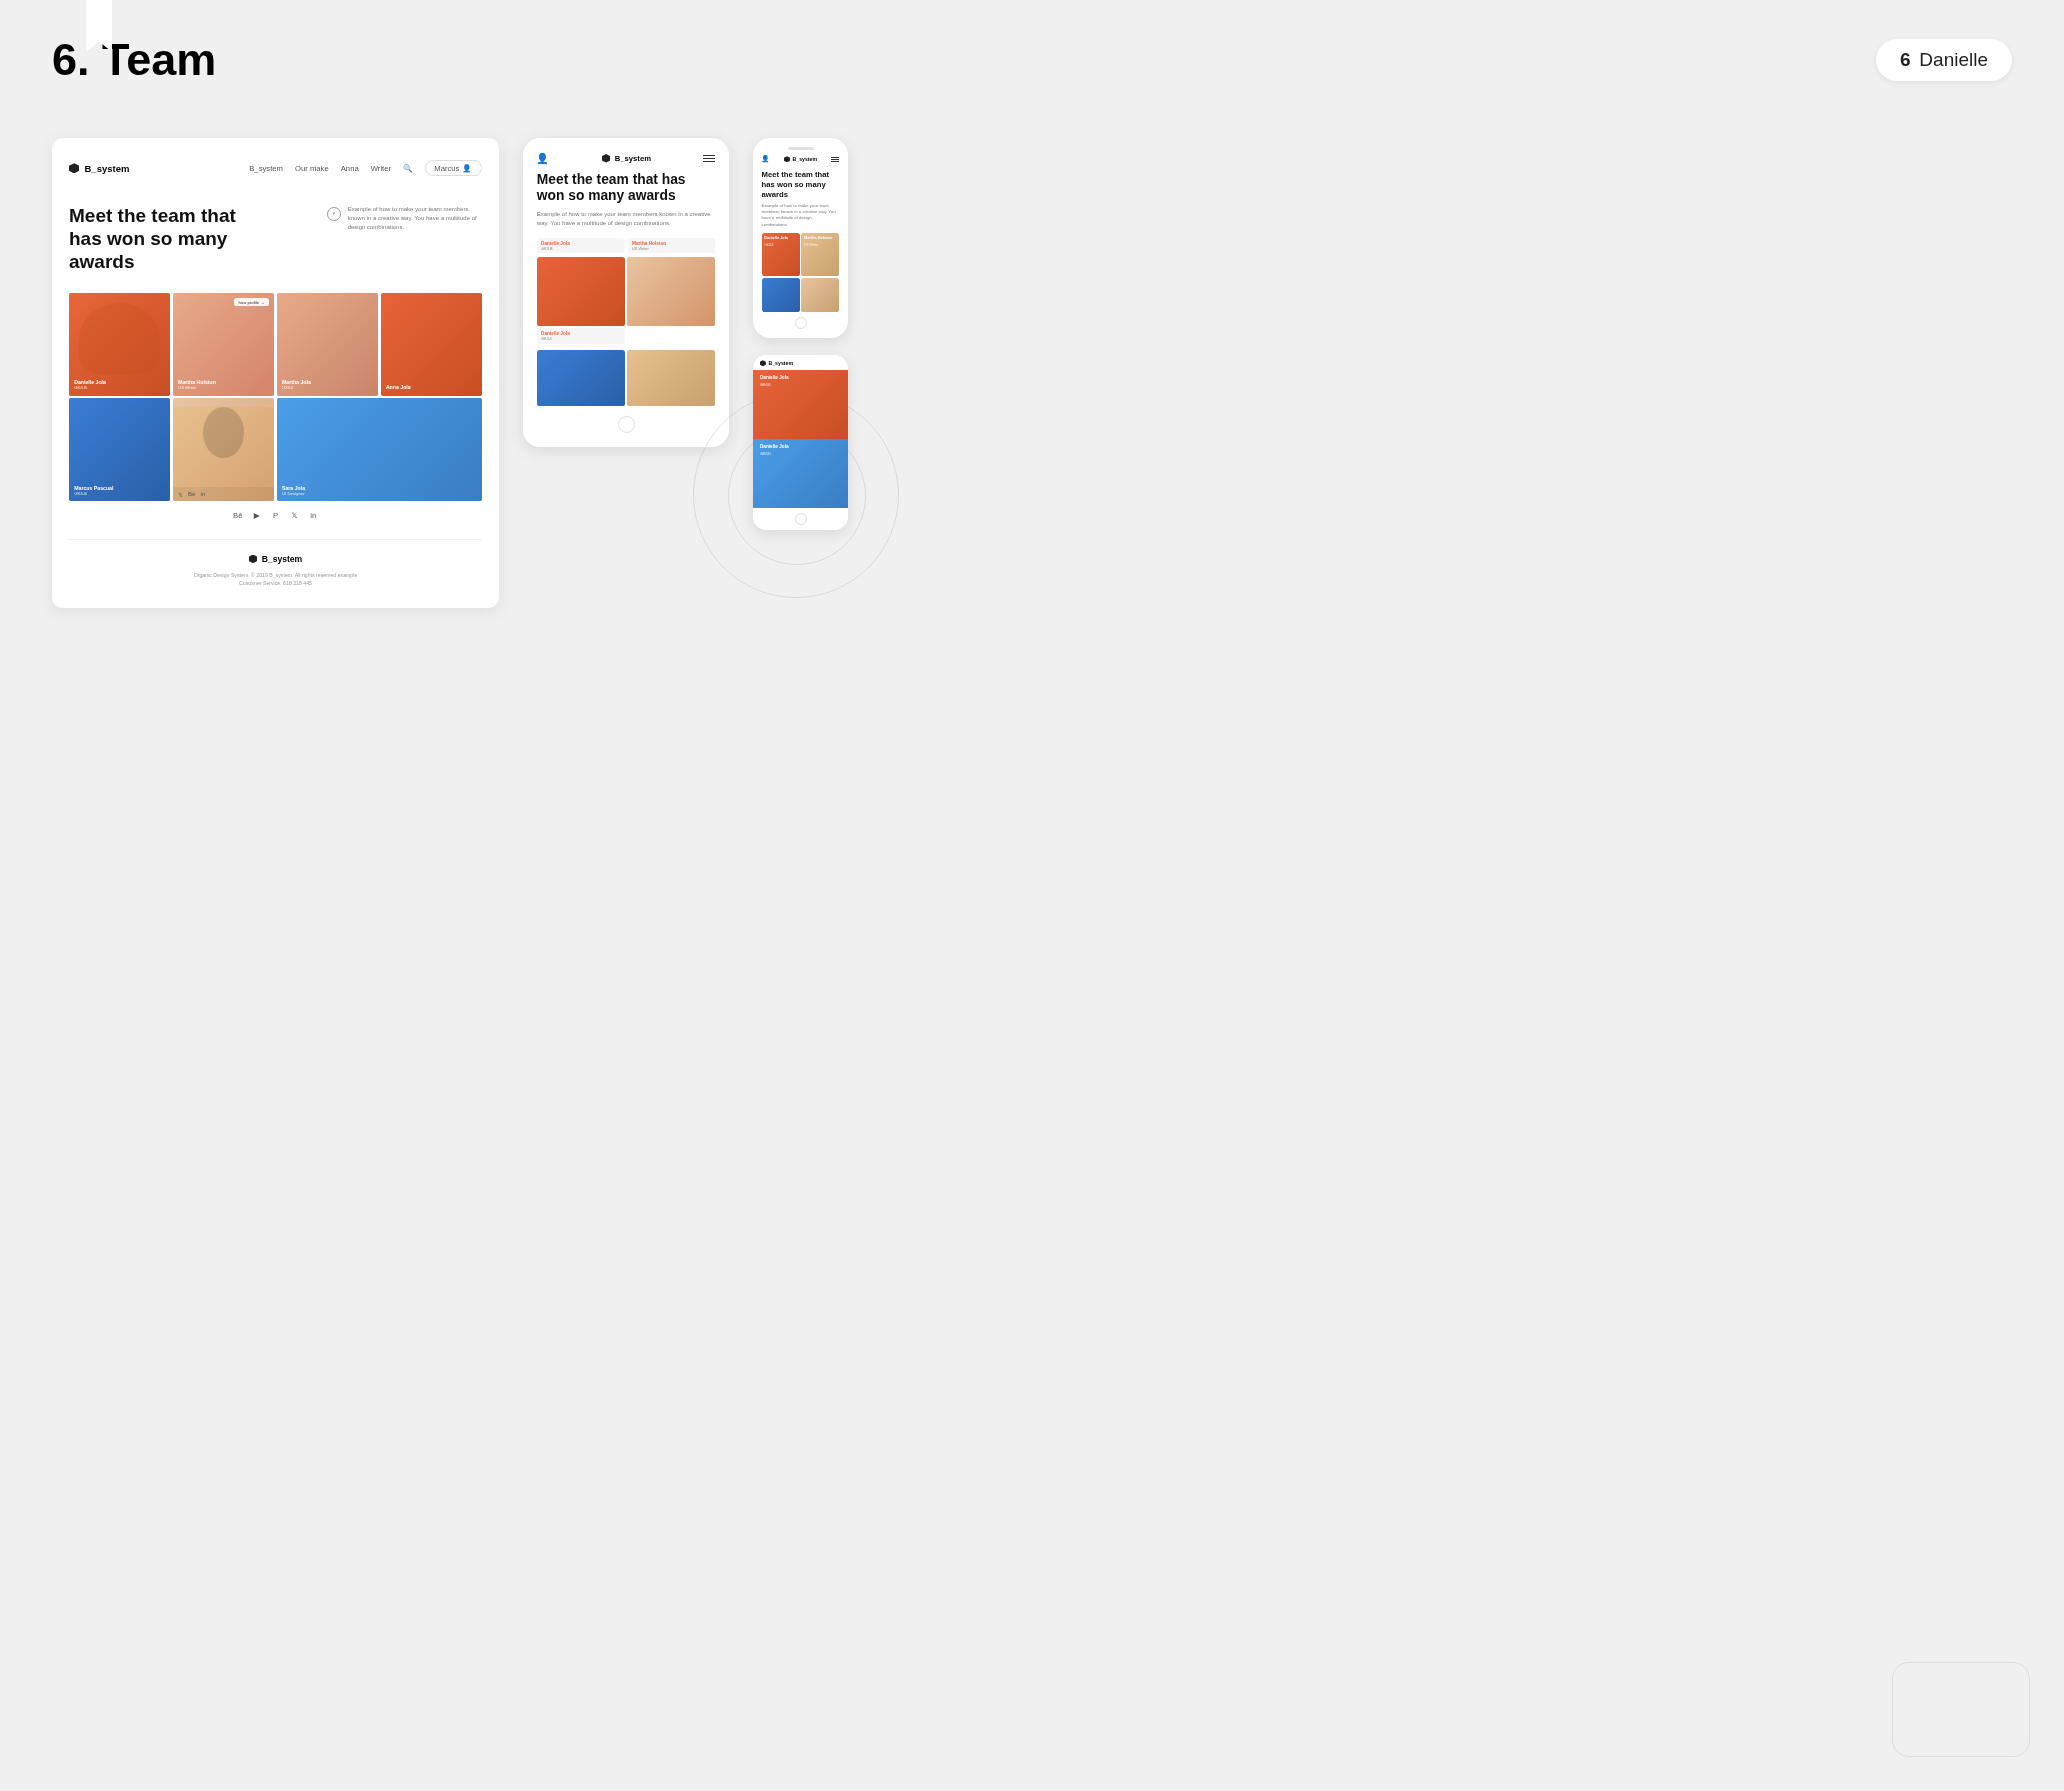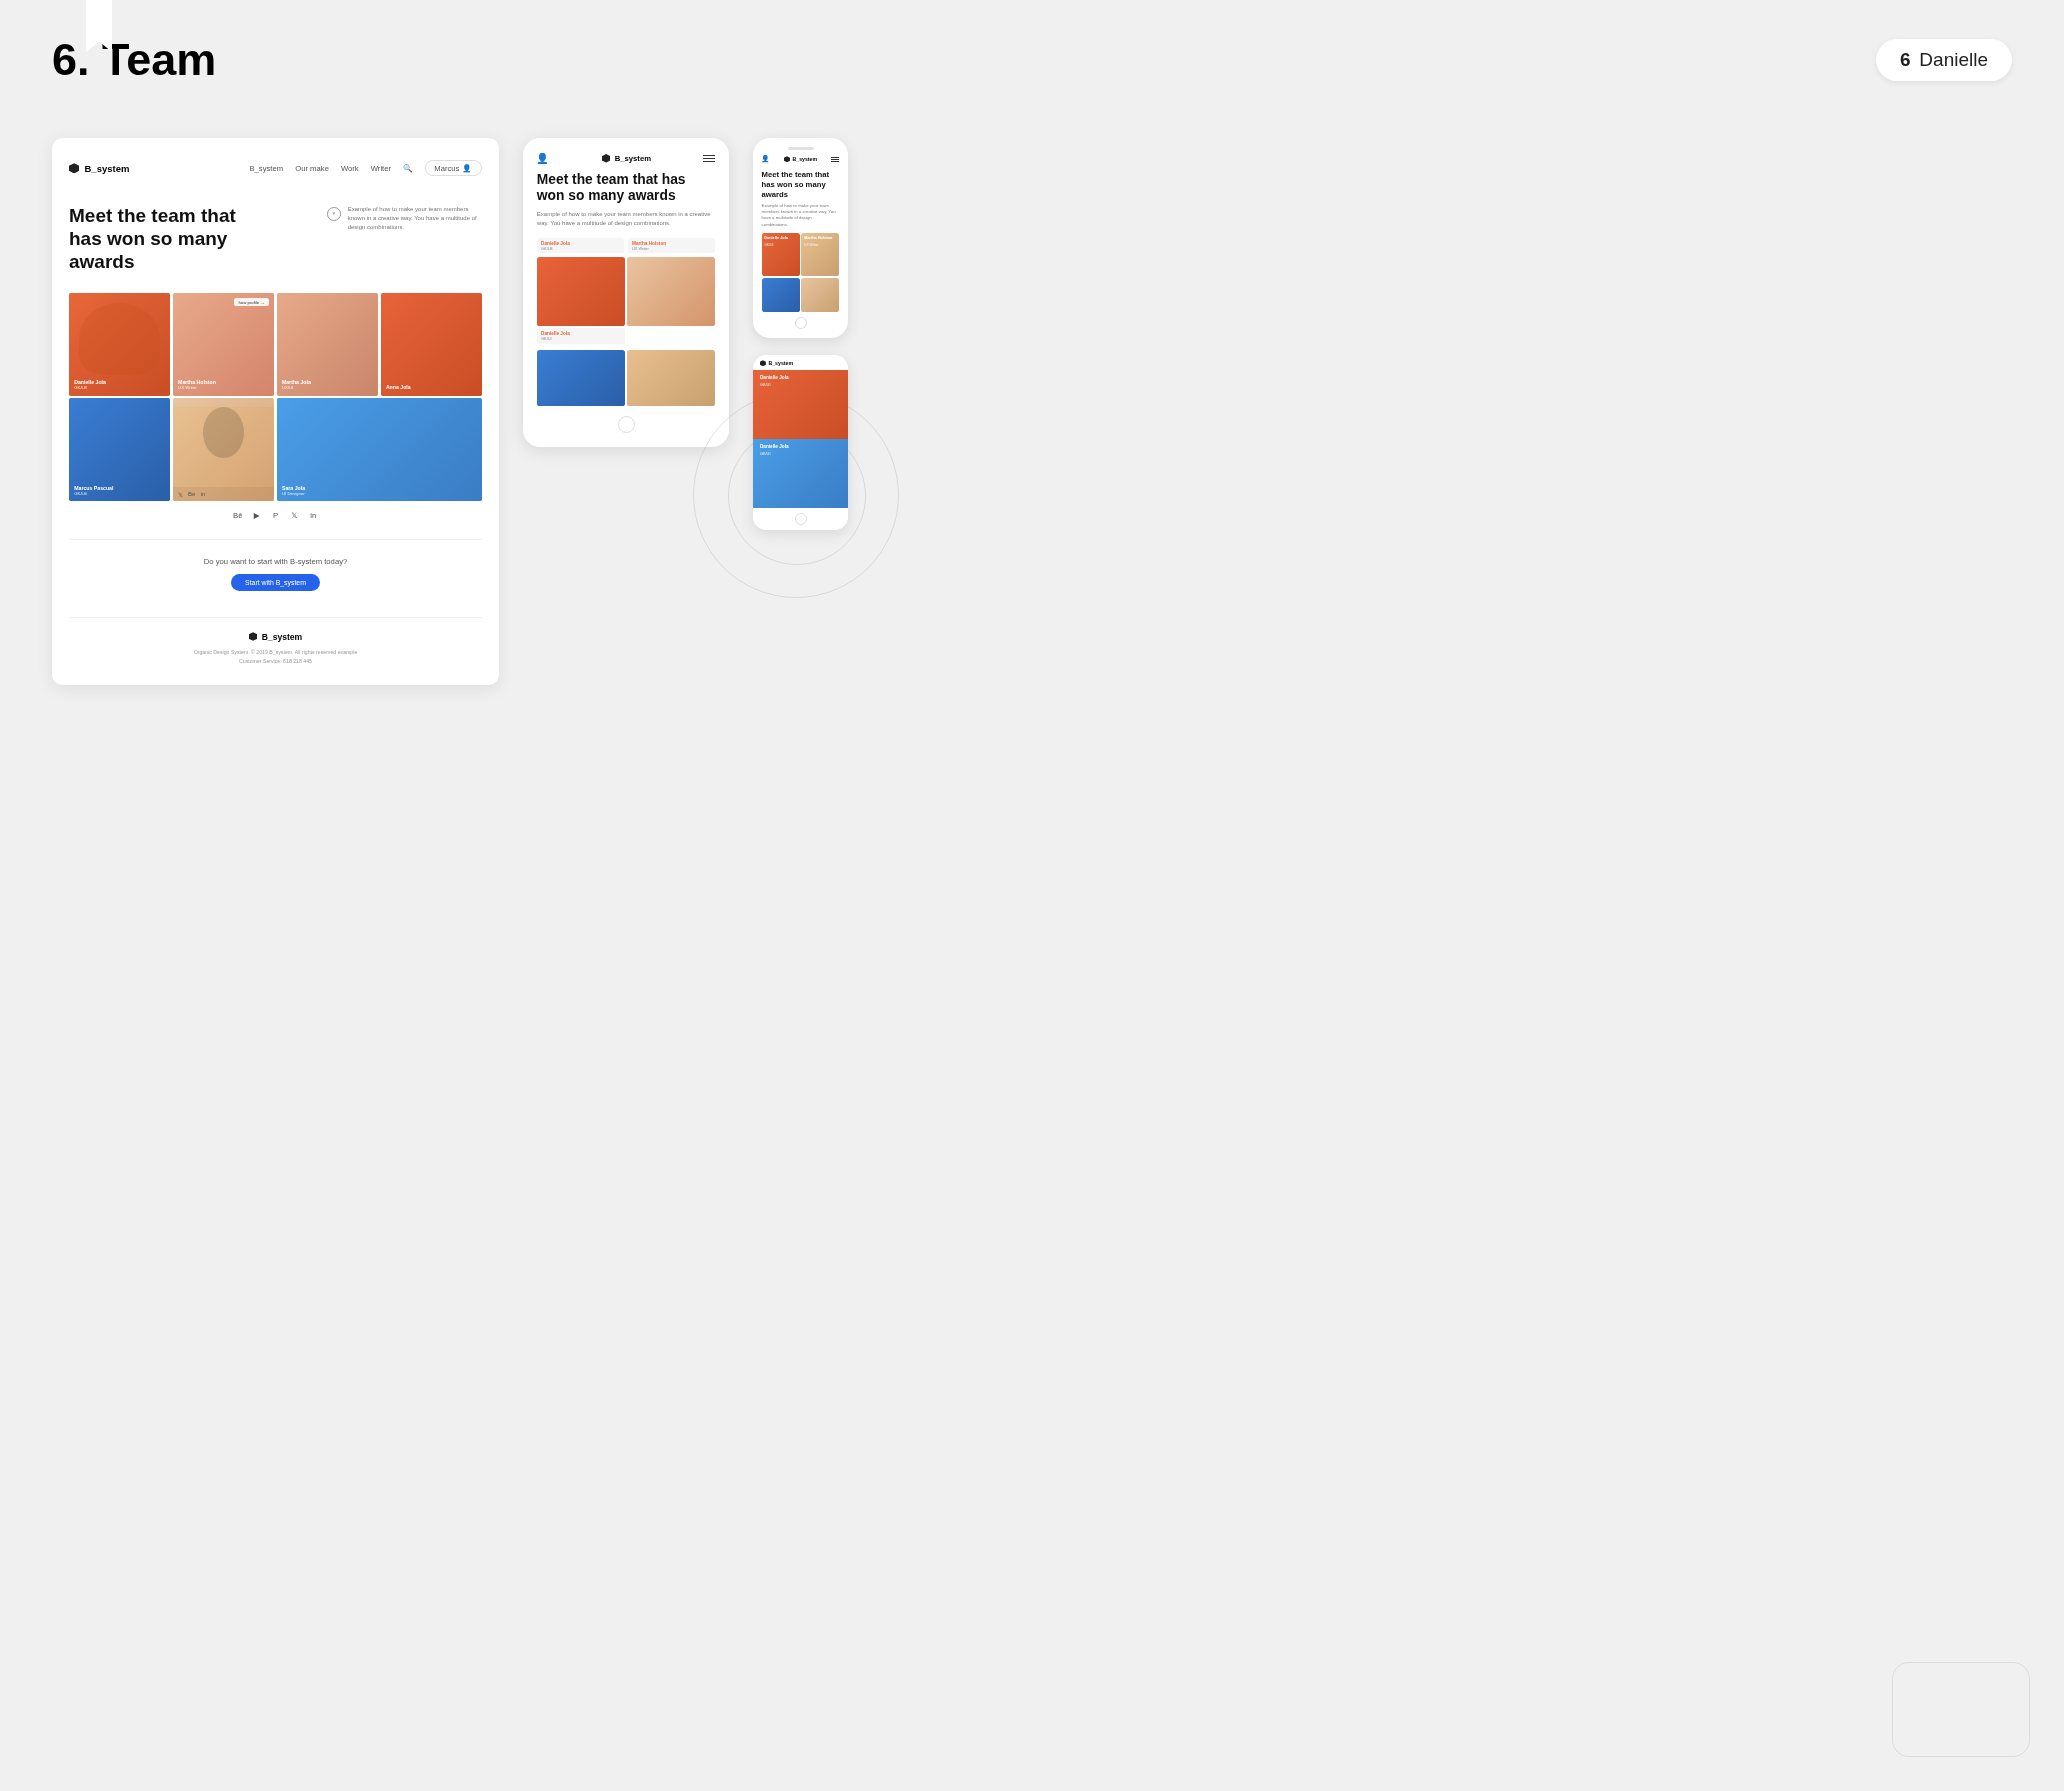--- a/index.html
+++ b/index.html
@@ -556,21 +556,21 @@
   <div class="desktop-mockup">
 
     <div class="mockup-nav">
       <div class="nav-logo">
         <div class="nav-logo-icon"></div>
         <span>B_system</span>
       </div>
       <div class="nav-links">
         <span>B_system</span>
         <span>Our make</span>
-        <span>Work</span>
+        <span>Anna</span>
         <span>Writer</span>
         <span>🔍</span>
         <div class="nav-access">
           <span>Marcus</span>
           <span>👤</span>
         </div>
       </div>
     </div>
 
     <div class="desktop-hero">
@@ -649,24 +649,20 @@
     </div>
 
     <div class="social-row">
       <div class="social-icon">Bē</div>
       <div class="social-icon">▶</div>
       <div class="social-icon">P</div>
       <div class="social-icon">𝕏</div>
       <div class="social-icon">in</div>
     </div>
 
-    <div class="desktop-footer-cta">
-      <p class="footer-question">Do you want to start with B-system today?</p>
-      <button class="cta-button">Start with B_system</button>
-    </div>
 
     <div class="desktop-footer-brand">
       <div class="footer-logo">
         <div style="width:8.6px;height:8.6px;background:#222;clip-path:polygon(50% 0%, 100% 25%, 100% 75%, 50% 100%, 0% 75%, 0% 25%);"></div>
         <span style="font-size:8.6px;font-weight:700;">B_system</span>
       </div>
       <p class="footer-text">Organic Design System. © 2019 B_system. All rights reserved example</p>
       <p class="footer-text">Customer Service: 618 218 445</p>
     </div>
   </div>

